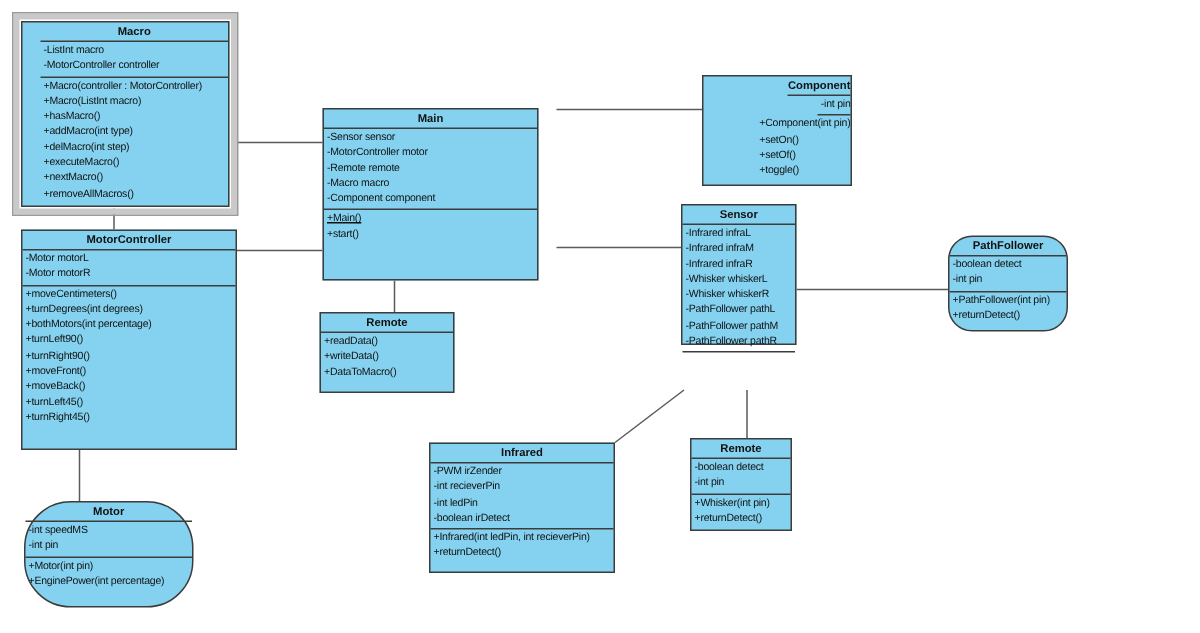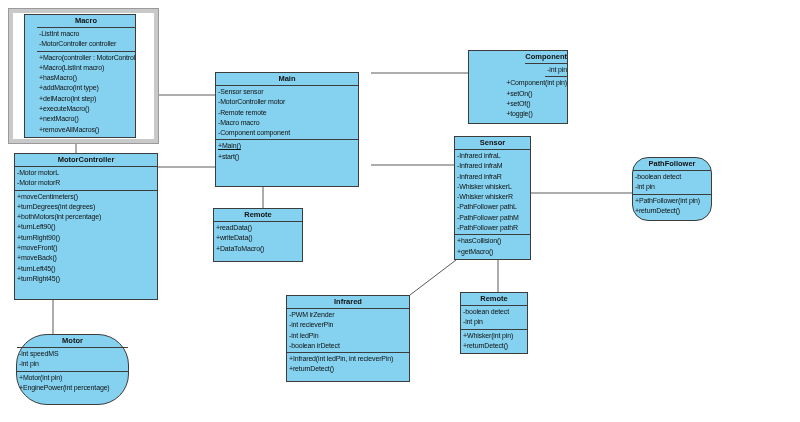--- a/index.html
+++ b/index.html
@@ -50,21 +50,21 @@
       <line x1="76" y1="139" x2="76" y2="153" stroke="#5a5a5a" stroke-width="1"></line>
       <line x1="53" y1="290" x2="53" y2="334" stroke="#5a5a5a" stroke-width="1"></line>
       <line x1="263" y1="187" x2="263" y2="208" stroke="#5a5a5a" stroke-width="1"></line>
       <line x1="371" y1="73" x2="468" y2="73" stroke="#5a5a5a" stroke-width="1"></line>
       <line x1="371" y1="165" x2="454" y2="165" stroke="#5a5a5a" stroke-width="1"></line>
       <line x1="531" y1="193" x2="632" y2="193" stroke="#5a5a5a" stroke-width="1"></line>
       <line x1="456" y1="260" x2="410" y2="295" stroke="#5a5a5a" stroke-width="1"></line>
       <line x1="498" y1="260" x2="498" y2="292" stroke="#5a5a5a" stroke-width="1"></line>
     </svg>
 <div class="sel-frame" style="left: 9px; top: 9px; width: 149px; height: 134px;"></div>
-    <div class="uml-class" style="left: 24px; top: 14px; width: 112px; height: 124px; padding-left: 12px;">
+    <div class="uml-class" style="left: 14px; top: 14px; width: 139px; height: 124px; padding-left: 12px;">
       <div class="uml-title">Macro</div>
       <div class="uml-attrs">
         <div class="uml-line">-ListInt macro</div>
         <div class="uml-line">-MotorController controller</div>
       </div>
       <div class="uml-methods">
         <div class="uml-line">+Macro(controller : MotorController)</div>
         <div class="uml-line">+Macro(ListInt macro)</div>
         <div class="uml-line">+hasMacro()</div>
         <div class="uml-line">+addMacro(int type)</div>
@@ -130,21 +130,21 @@
       <div class="uml-attrs">
         <div class="uml-line">-int pin</div>
       </div>
       <div class="uml-methods">
         <div class="uml-line">+Component(int pin)</div>
         <div class="uml-line">+setOn()</div>
         <div class="uml-line">+setOf()</div>
         <div class="uml-line">+toggle()</div>
       </div>
     </div>
-    <div class="uml-class" style="left: 454px; top: 136px; width: 77px; height: 124px;">
+    <div class="uml-class" style="left: 454px; top: 136px; width: 77px; height: 94px;">
       <div class="uml-title">Sensor</div>
       <div class="uml-attrs">
         <div class="uml-line">-Infrared infraL</div>
         <div class="uml-line">-Infrared infraM</div>
         <div class="uml-line">-Infrared infraR</div>
         <div class="uml-line">-Whisker whiskerL</div>
         <div class="uml-line">-Whisker whiskerR</div>
         <div class="uml-line">-PathFollower pathL</div>
         <div class="uml-line">-PathFollower pathM</div>
         <div class="uml-line">-PathFollower pathR</div>

